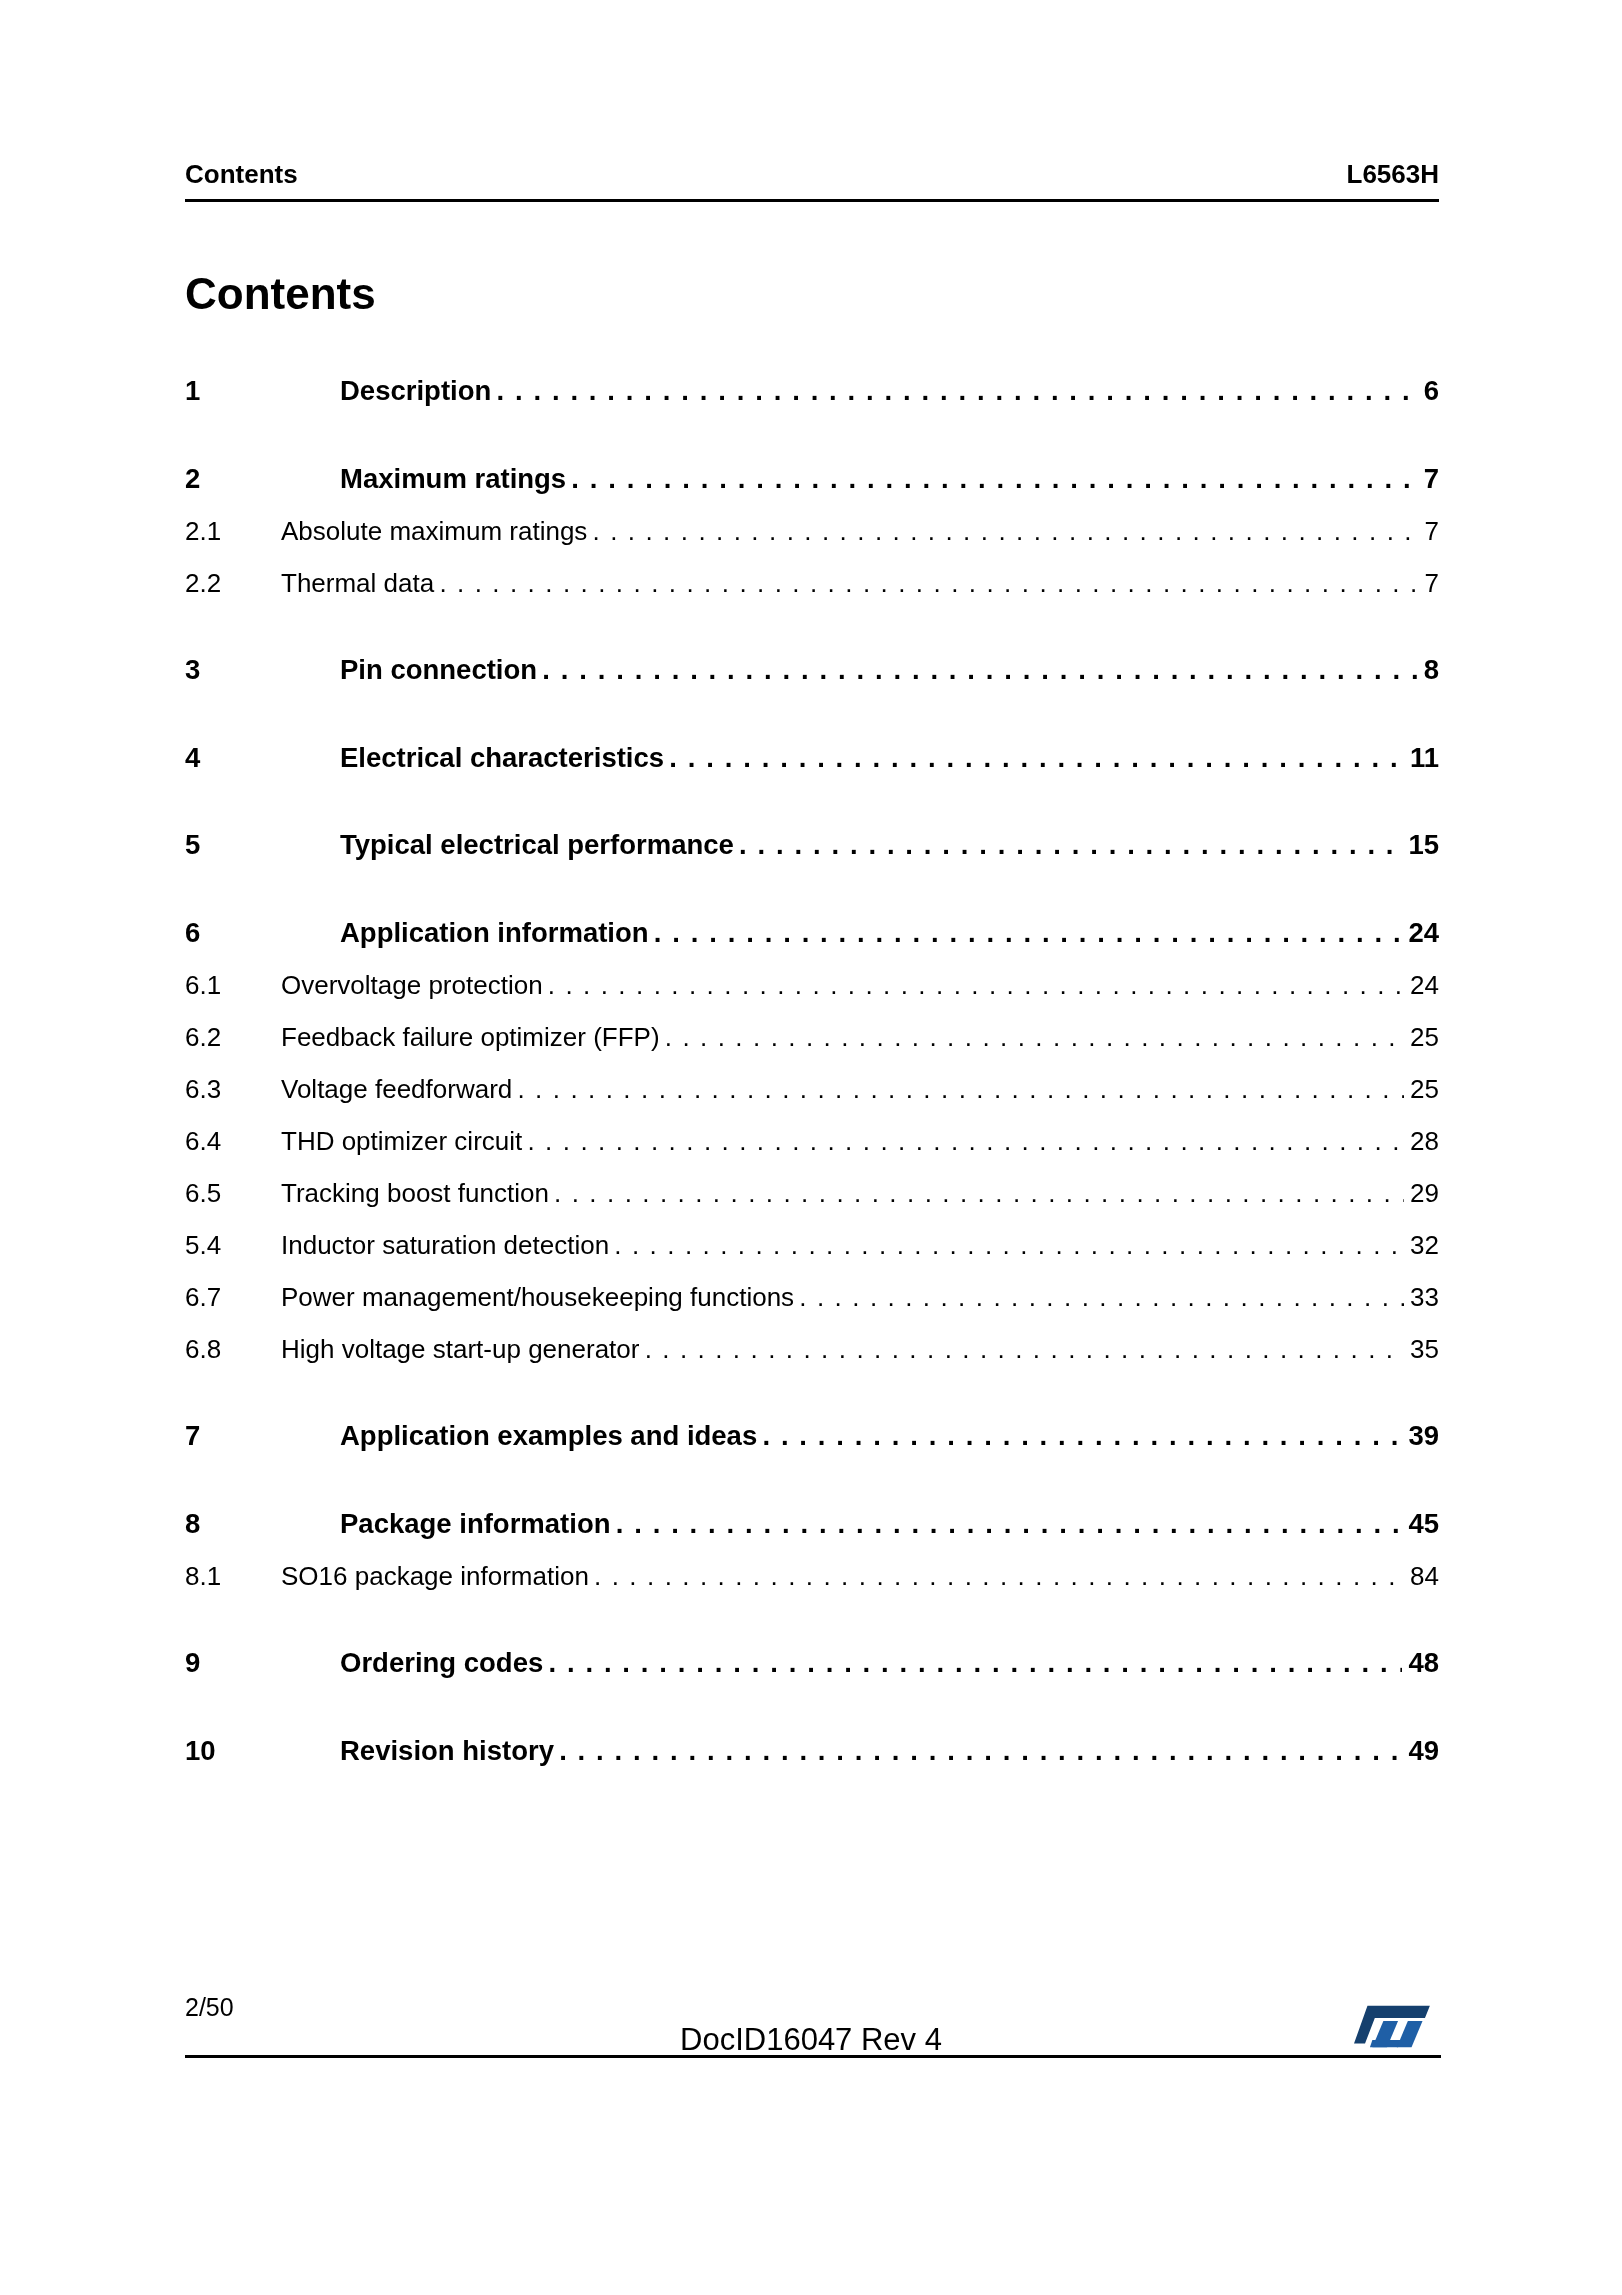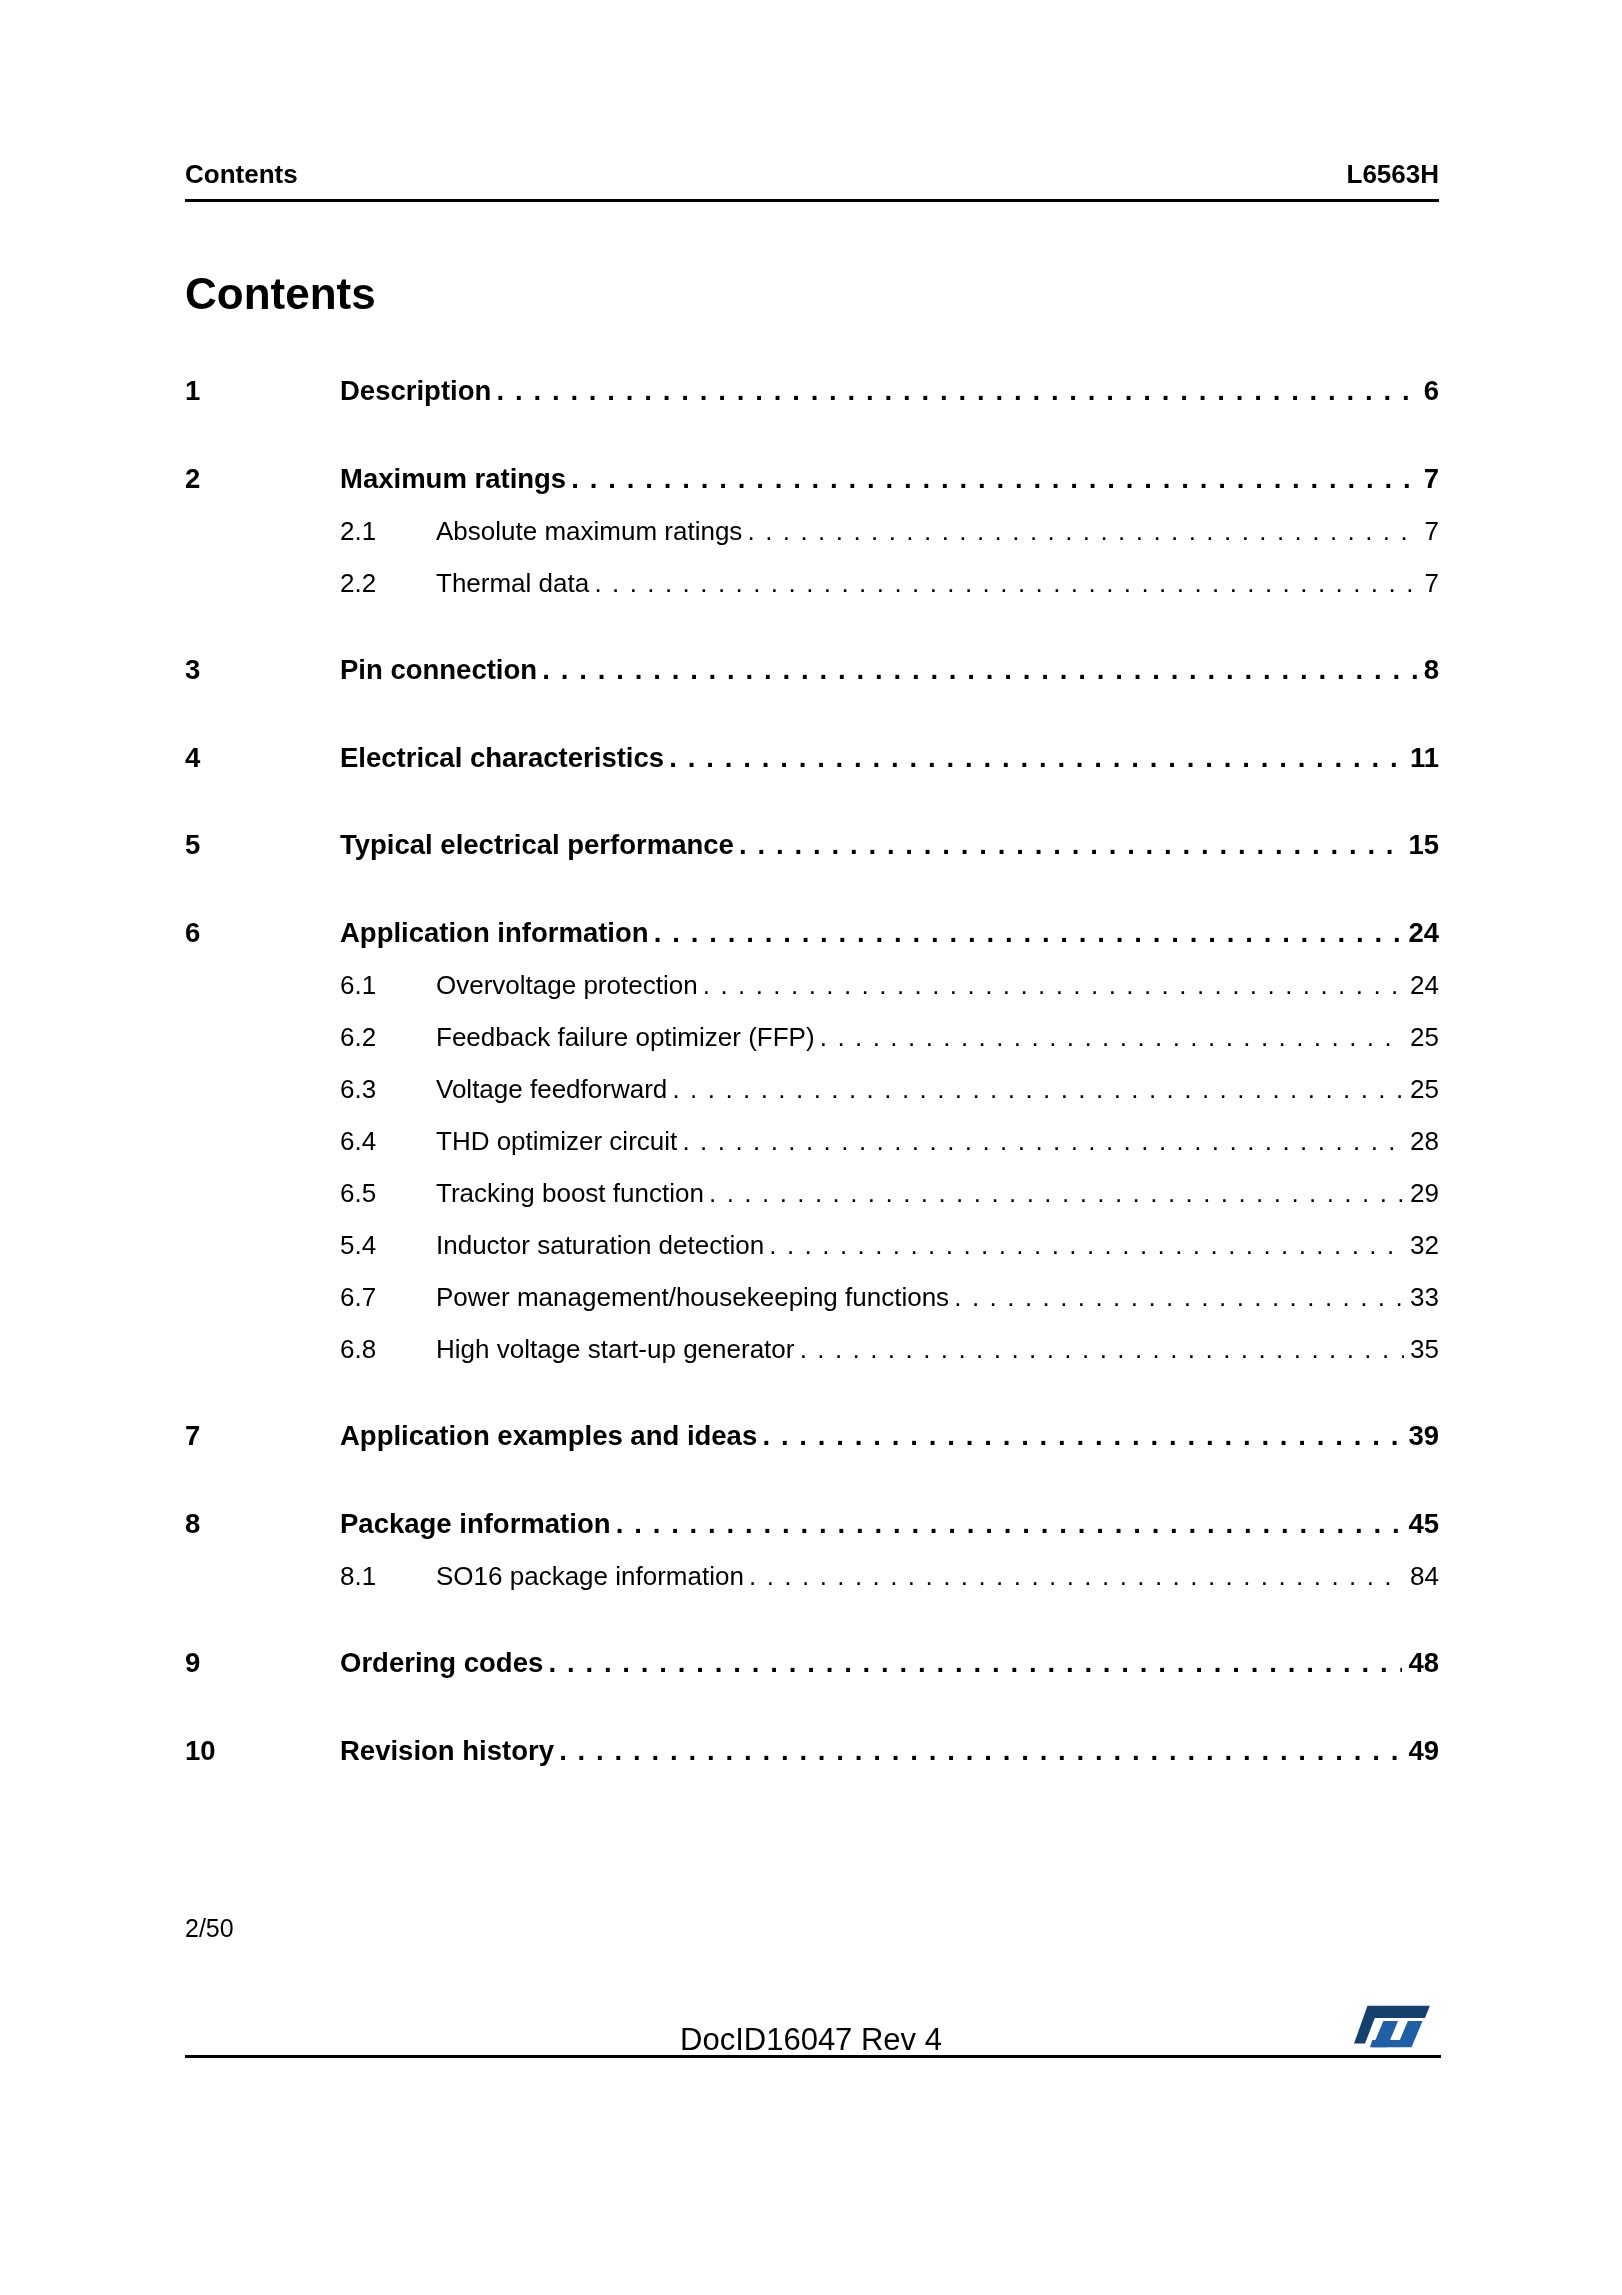--- a/index.html
+++ b/index.html
@@ -32,30 +32,30 @@
   .toc { position: absolute; left: 185px; top: 377px; width: 1254px; }
   .toc-row {
     display: flex; align-items: baseline;
     font-size: 26px; line-height: 26px;
     cursor: pointer;
   }
   .toc-row.l1 { font-weight: bold; font-size: 27.5px; line-height: 27.5px; margin-top: 60px; }
   .toc-row.l2 { margin-top: 26px; }
   .toc-row:first-child { margin-top: 0; }
   .l1 .toc-num { flex: 0 0 155px; }
-  .l2 .toc-num { flex: 0 0 96px; margin-left: 155px; }
+  .l2 .toc-num { flex: 0 0 96px; }
   .toc-title { flex: 0 0 auto; white-space: nowrap; }
   .toc-dots {
     flex: 1 1 auto; min-width: 0; overflow: hidden; white-space: nowrap;
     letter-spacing: 1.6px; padding-left: 5.2px;
   }
   .toc-page { flex: 0 0 auto; padding-left: 6.5px; }
 
   
-  .footer-page-number { position: absolute; left: 185px; top: 1916px; font-size: 25px; line-height: 25px; }
+  .footer-page-number { position: absolute; left: 185px; top: 1995px; font-size: 25px; line-height: 25px; }
   .footer-doc-id { position: absolute; left: 0; top: 2027px; width: 1622px; text-align: center; font-size: 31px; line-height: 25px; }
   .footer-rule { position: absolute; left: 185px; top: 2055px; width: 1256px; height: 3.3px; background: #000000; }
   .st-logo { position: absolute; left: 1349px; top: 2002px; width: 92px; height: 52px; }
 </style>
 </head>
 <body>
 
 <div>
 
   <div class="running-header">

